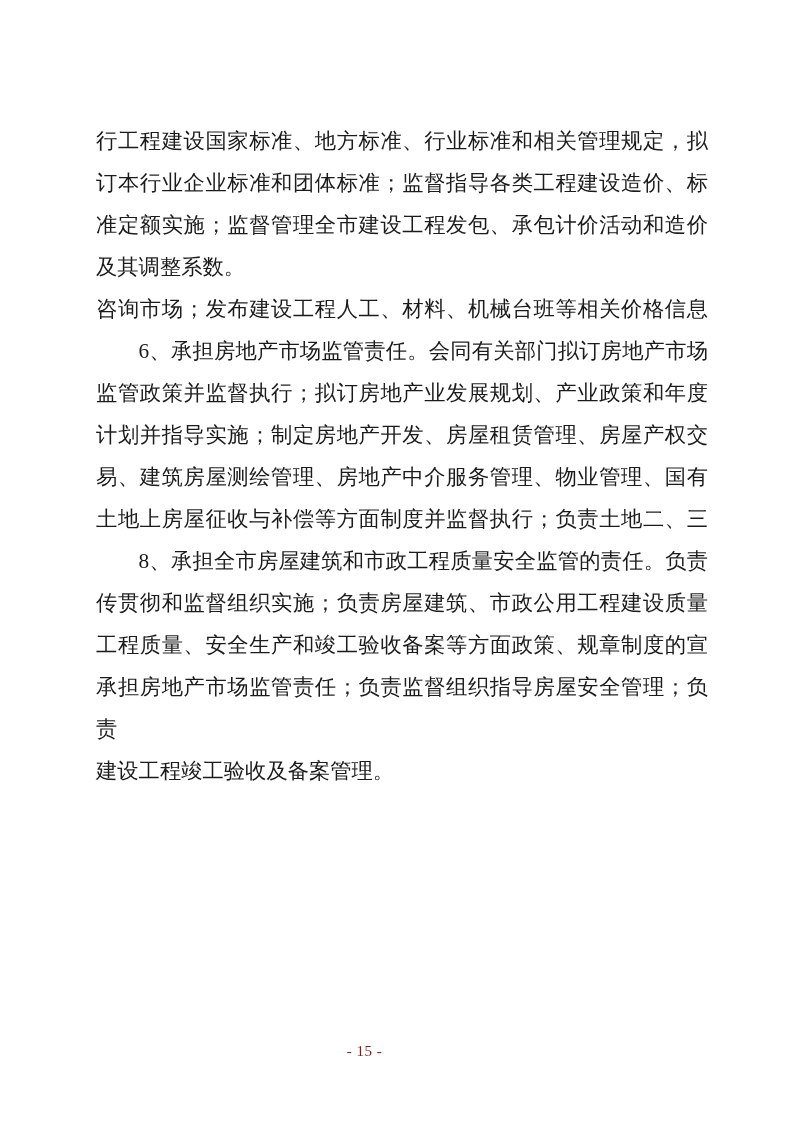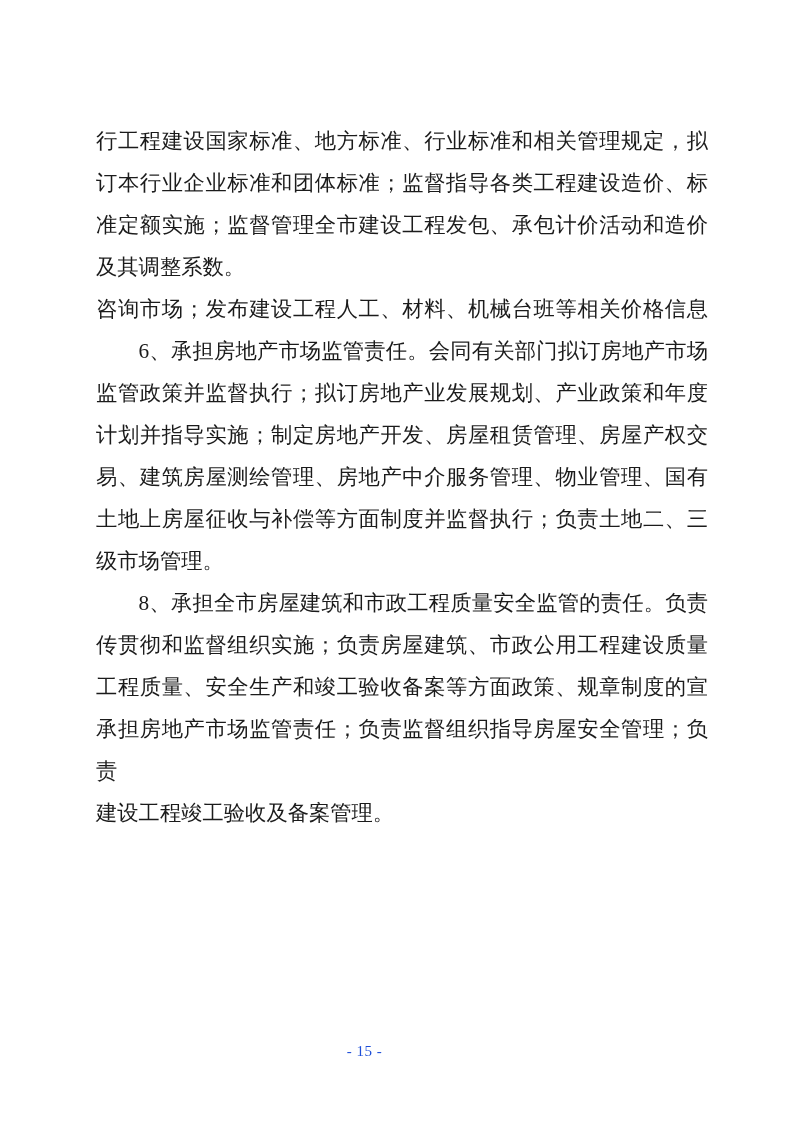--- a/index.html
+++ b/index.html
@@ -41,21 +41,21 @@
   }
   .footer {
     position: absolute;
     left: 0;
     top: 1042px;
     width: 100%;
     text-align: center;
   }
   .page-number {
     font-size: 15px;
-    color: #1d4ed8;
+    color: #7f1d1d;
     letter-spacing: 0.5px;
   }
 </style>
 </head>
 <body>
 
 <div class="page">
   <div class="text-block" id="text-block">
       <div class="paragraph">
         <div class="line fill">行工程建设国家标准、地方标准、行业标准和相关管理规定，拟</div>
@@ -63,21 +63,20 @@
         <div class="line fill">准定额实施；监督管理全市建设工程发包、承包计价活动和造价</div>
         <div class="line">及其调整系数。</div>
         <div class="line fill">咨询市场；发布建设工程人工、材料、机械台班等相关价格信息</div>
       </div>
       <div class="paragraph">
         <div class="line indent fill">6、承担房地产市场监管责任。会同有关部门拟订房地产市场</div>
         <div class="line fill">监管政策并监督执行；拟订房地产业发展规划、产业政策和年度</div>
         <div class="line fill">计划并指导实施；制定房地产开发、房屋租赁管理、房屋产权交</div>
         <div class="line fill">易、建筑房屋测绘管理、房地产中介服务管理、物业管理、国有</div>
         <div class="line fill">土地上房屋征收与补偿等方面制度并监督执行；负责土地二、三</div>
-        <div class="line">级市场管理。</div>
       </div>
       <div class="paragraph">
         <div class="line indent fill">8、承担全市房屋建筑和市政工程质量安全监管的责任。负责</div>
         <div class="line fill">传贯彻和监督组织实施；负责房屋建筑、市政公用工程建设质量</div>
         <div class="line fill">工程质量、安全生产和竣工验收备案等方面政策、规章制度的宣</div>
         <div class="line fill">承担房地产市场监管责任；负责监督组织指导房屋安全管理；负责</div>
         <div class="line">建设工程竣工验收及备案管理。</div>
       </div>
     </div>
   <div class="footer">

